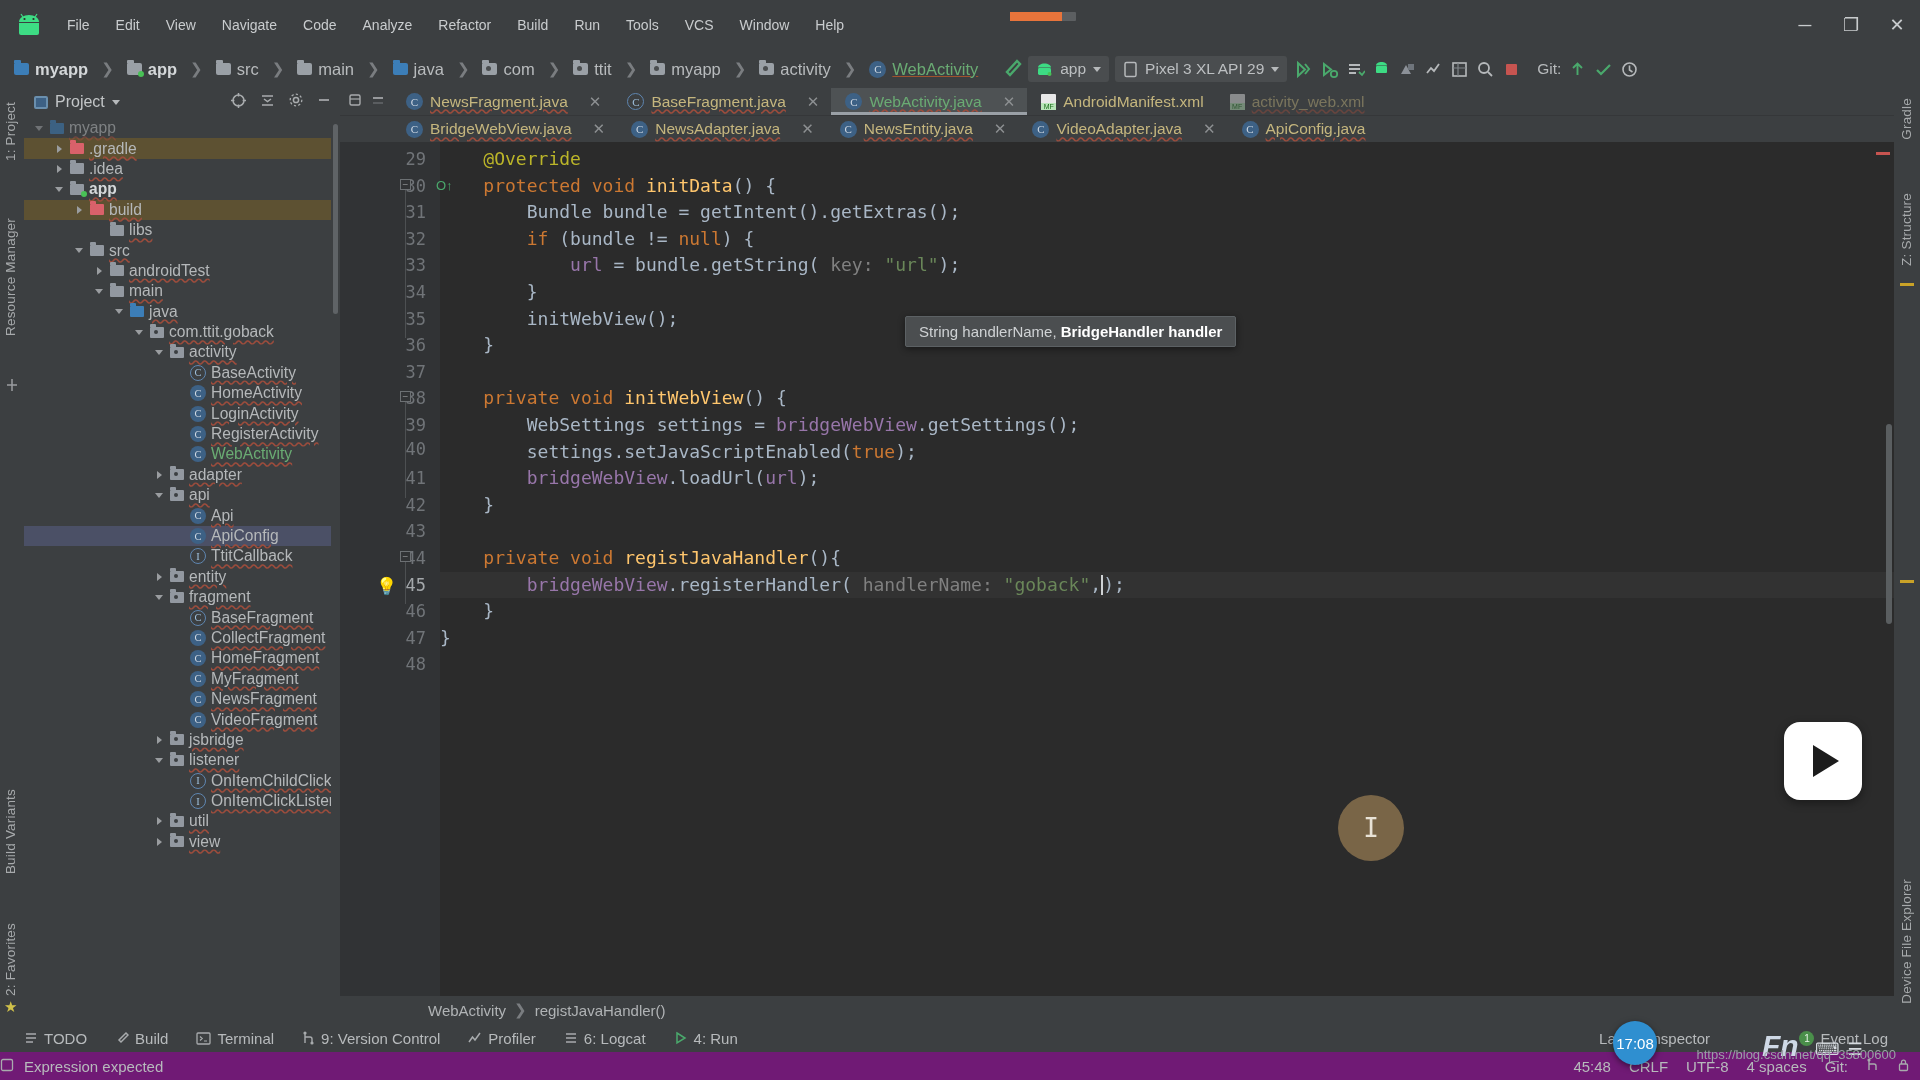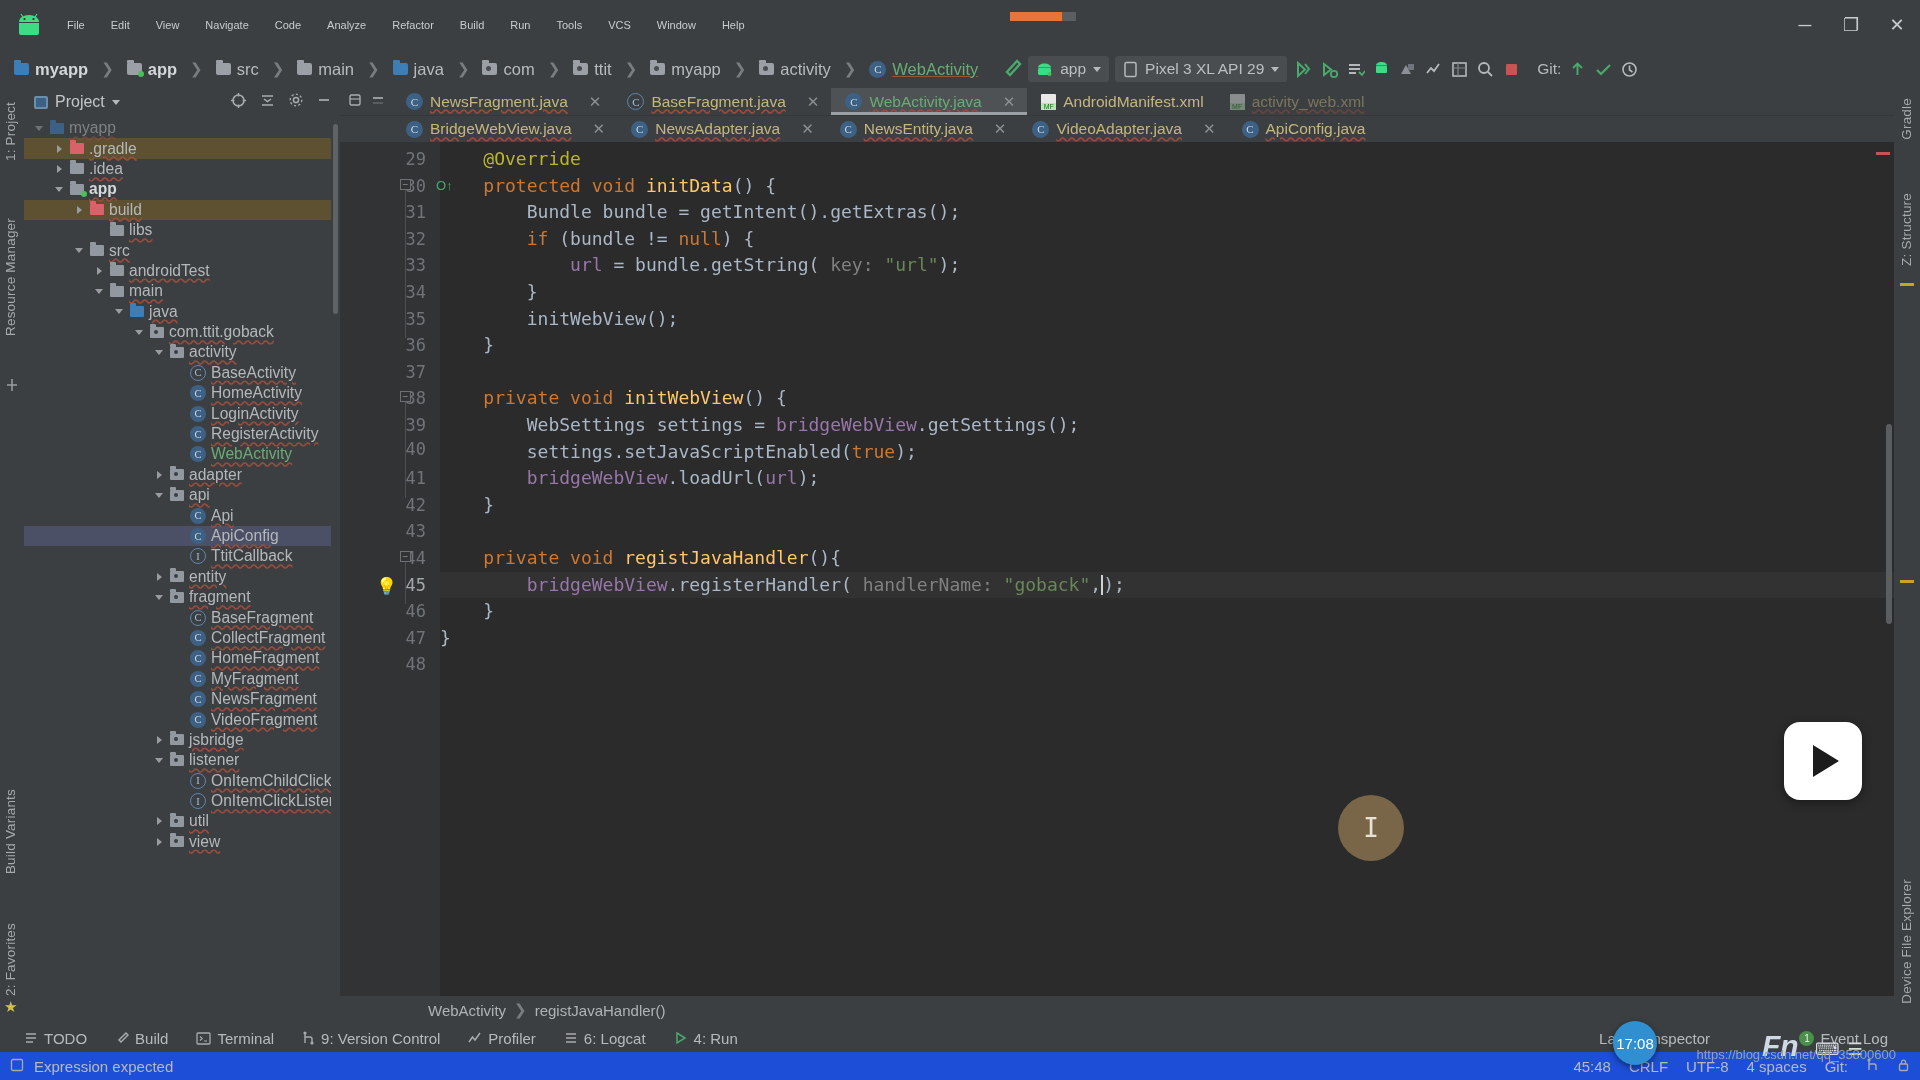--- a/index.html
+++ b/index.html
@@ -19,21 +19,21 @@
 
   
   .titlebar {
     position: absolute; top: 0; left: 0; width: 1920px; height: 50px;
     background: #3c3f41;
     display: flex; align-items: center;
   }
   .android-logo { width: 30px; height: 26px; margin-left: 14px; margin-right: 10px; flex: none; }
   .menu { display: flex; align-items: center; gap: 0px; }
   .menu-item {
-    padding: 4px 13px; font-size: 11px; color: #c9ccce; white-space: nowrap;
+    padding: 4px 13px; font-size: 14px; color: #c9ccce; white-space: nowrap;
   }
   .win-title {
     margin-left: 26px; font-size: 17px; color: #b6b9bb; white-space: nowrap;
   }
   .win-ctrls {
     position: absolute; right: 0; top: 0; height: 50px;
     display: flex; align-items: center; gap: 0px;
   }
   .win-btn {
     width: 46px; height: 40px; display: flex; align-items: center; justify-content: center;
@@ -214,22 +214,22 @@
   }
   .marker { position:absolute; right:4px; width:14px; height:3px; }
 
   
   .toolwin-bar {
     position:absolute; left:0; right:0; bottom:28px; height:28px; background:#3c3f41;
     display:flex; align-items:center; gap:0px; padding-left:10px; font-size:15px; color:#b7babc;
   }
   .twb { display:flex; align-items:center; gap:6px; padding:0 14px; white-space:nowrap; }
   .statusbar {
-    position:absolute; left:0; right:0; bottom:0; height:28px; background:#1d4ed8;
-    display:flex; align-items:center; padding-left:10px; font-size:15px; color:#b7babc;
+    position:absolute; left:0; right:0; bottom:0; height:28px; background:#701a75;
+    display:flex; align-items:center; font-size:15px; color:#b7babc;
   }
   .sb-right { margin-left:auto; display:flex; align-items:center; gap:18px; padding-right:10px; }
 
   
   .bili-wm {
     position:absolute; top:52px; right:34px; display:flex; align-items:center; gap:10px;
     color:#e9edf0; font-size:30px; font-weight:bold; opacity:.92;
     text-shadow:0 1px 3px rgba(0,0,0,.6); pointer-events:none;
   }
   .bili-logo {
@@ -776,20 +776,23 @@
           <div style="position: absolute; left: 36px; top: 35.6px; color: rgb(74, 169, 108); font-size: 13px;">O↑</div>
           <div class="fold" style="left: 0px; top: 36.6px;">−</div>
           <div class="fold-line" style="top: 47.6px; height: 148.6px;"></div>
           <div class="fold" style="left: 0px; top: 249.4px;">−</div>
           <div class="fold-line" style="top: 260.4px; height: 95.4px;"></div>
           <div class="fold" style="left: 0px; top: 409px;">−</div>
           <div class="fold-line" style="top: 420px; height: 42.2px;"></div>
         </div>
       <div class="code" id="codebody"><div class="codeline" style="top: 4px;"><span>    </span><span class="an">@Override</span></div><div class="codeline" style="top: 30.6px;"><span>    </span><span class="k">protected </span><span class="k">void </span><span class="m">initData</span><span class="ty">() {</span></div><div class="codeline" style="top: 57.2px;"><span>        </span><span class="ty">Bundle bundle = </span><span class="cal">getIntent</span><span class="ty">().</span><span class="cal">getExtras</span><span class="ty">();</span></div><div class="codeline" style="top: 83.8px;"><span>        </span><span class="k">if </span><span class="ty">(bundle != </span><span class="k">null</span><span class="ty">) {</span></div><div class="codeline" style="top: 110.4px;"><span>            </span><span class="f">url </span><span class="ty">= bundle.</span><span class="cal">getString</span><span class="ty">( </span><span class="hint">key: </span><span class="s">"url"</span><span class="ty">);</span></div><div class="codeline" style="top: 137px;"><span>        </span><span class="ty">}</span></div><div class="codeline" style="top: 163.6px;"><span>        </span><span class="cal">initWebView</span><span class="ty">();</span></div><div class="codeline" style="top: 190.2px;"><span>    </span><span class="ty">}</span></div><div class="codeline" style="top: 216.8px;"><span></span></div><div class="codeline" style="top: 243.4px;"><span>    </span><span class="k">private </span><span class="k">void </span><span class="m">initWebView</span><span class="ty">() {</span></div><div class="codeline" style="top: 270px;"><span>        </span><span class="ty">WebSettings settings = </span><span class="f">bridgeWebView</span><span class="ty">.</span><span class="cal">getSettings</span><span class="ty">();</span></div><div class="codeline" style="top: 296.6px;"><span>        </span><span class="ty">settings.</span><span class="cal">setJavaScriptEnabled</span><span class="ty">(</span><span class="k">true</span><span class="ty">);</span></div><div class="codeline" style="top: 323.2px;"><span>        </span><span class="f">bridgeWebView</span><span class="ty">.</span><span class="cal">loadUrl</span><span class="ty">(</span><span class="f">url</span><span class="ty">);</span></div><div class="codeline" style="top: 349.8px;"><span>    </span><span class="ty">}</span></div><div class="codeline" style="top: 376.4px;"><span></span></div><div class="codeline" style="top: 403px;"><span>    </span><span class="k">private </span><span class="k">void </span><span class="m">registJavaHandler</span><span class="ty">(){</span></div><div class="codeline cl-hl" style="top: 429.6px;"><span>        </span><span class="f">bridgeWebView</span><span class="ty">.</span><span class="cal">registerHandler</span><span class="ty">( </span><span class="hint">handlerName: </span><span class="s">"goback"</span><span class="ty">,</span><span style="display: inline-block; width: 2px; height: 20px; background: rgb(207, 210, 212); vertical-align: -4px;"></span><span class="ty">);</span></div><div class="bulb" style="top: 430.6px; left: -64px;">💡</div><div class="codeline" style="top: 456.2px;"><span>    </span><span class="ty">}</span></div><div class="codeline" style="top: 482.8px;"><span></span><span class="ty">}</span></div><div class="codeline" style="top: 509.4px;"><span></span></div></div>
 
+      <div class="tooltip" style="left:565px;top:174px;">
+        <span>String handlerName, </span><b>BridgeHandler handler</b>
+      </div>
 
       <div class="scroll-v" style="top:282px;height:200px;"></div>
       <div class="marker" style="top:10px;background:#c75450;"></div>
     </div>
 
     <div class="breadcrumb-bottom">
       <span>WebActivity</span>
       <span style="color:#7a7d80;">❯</span>
       <span>registJavaHandler()</span>
     </div>

